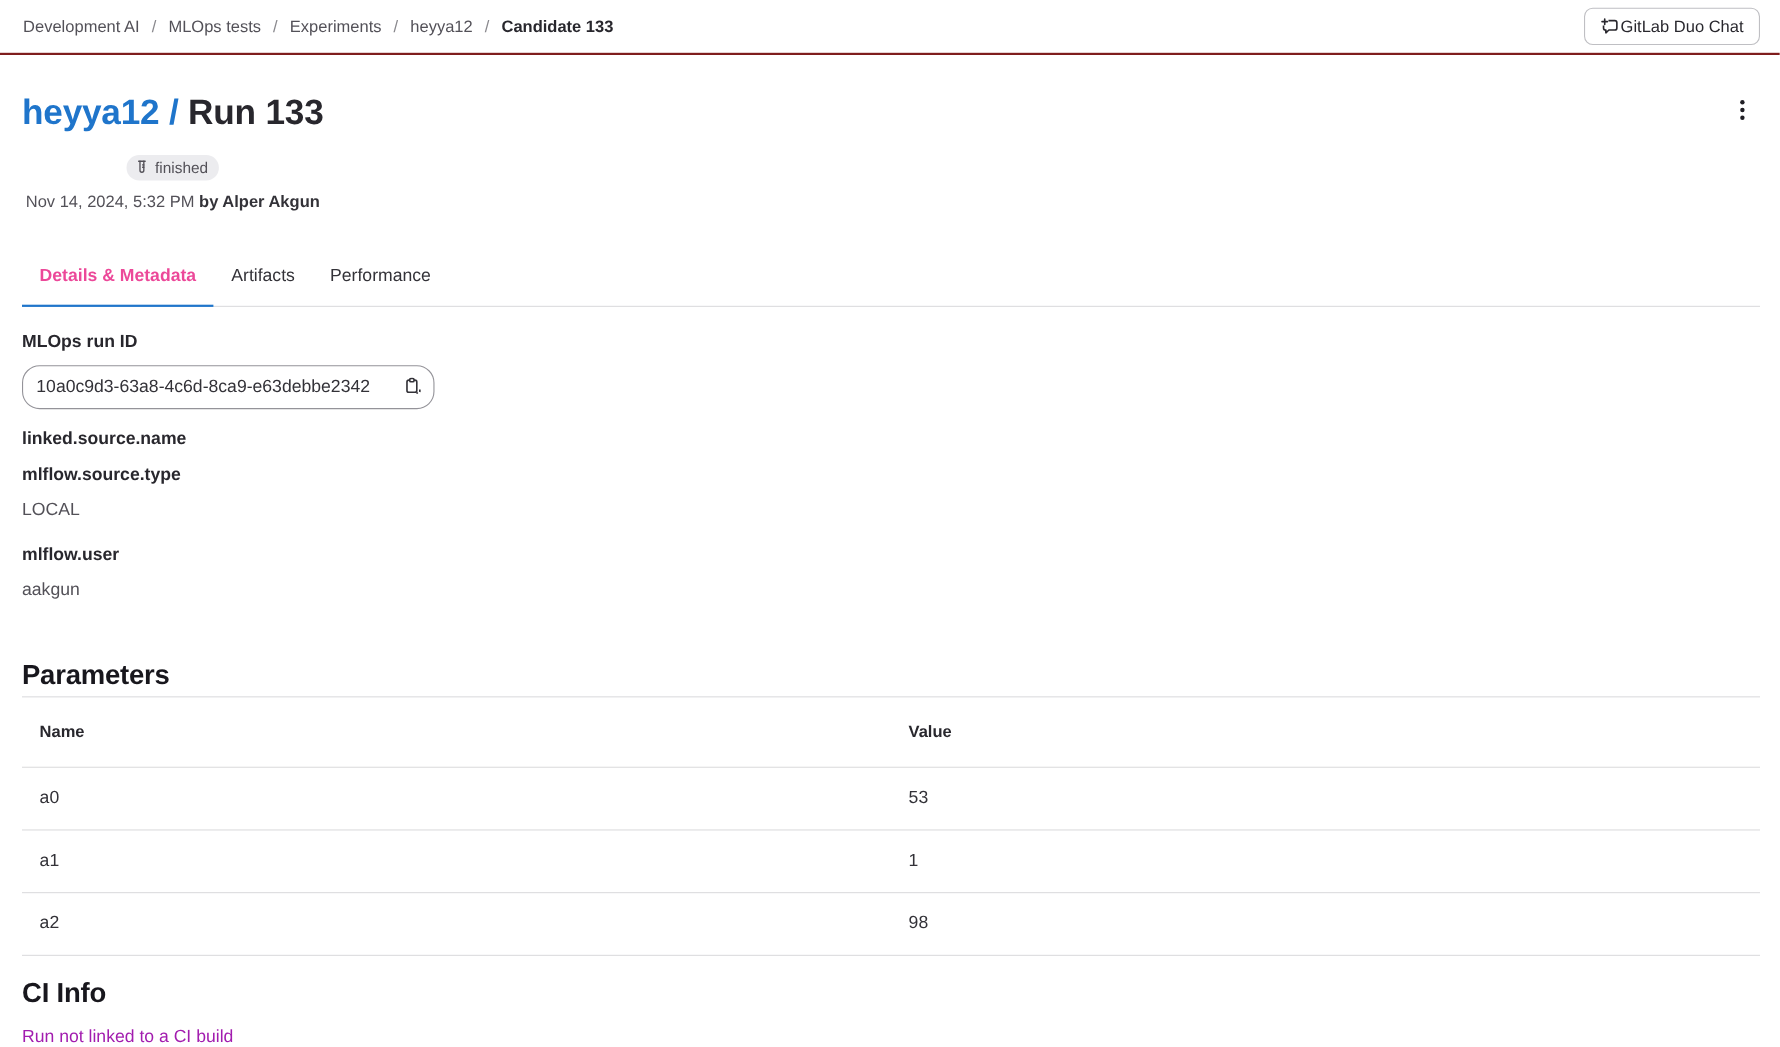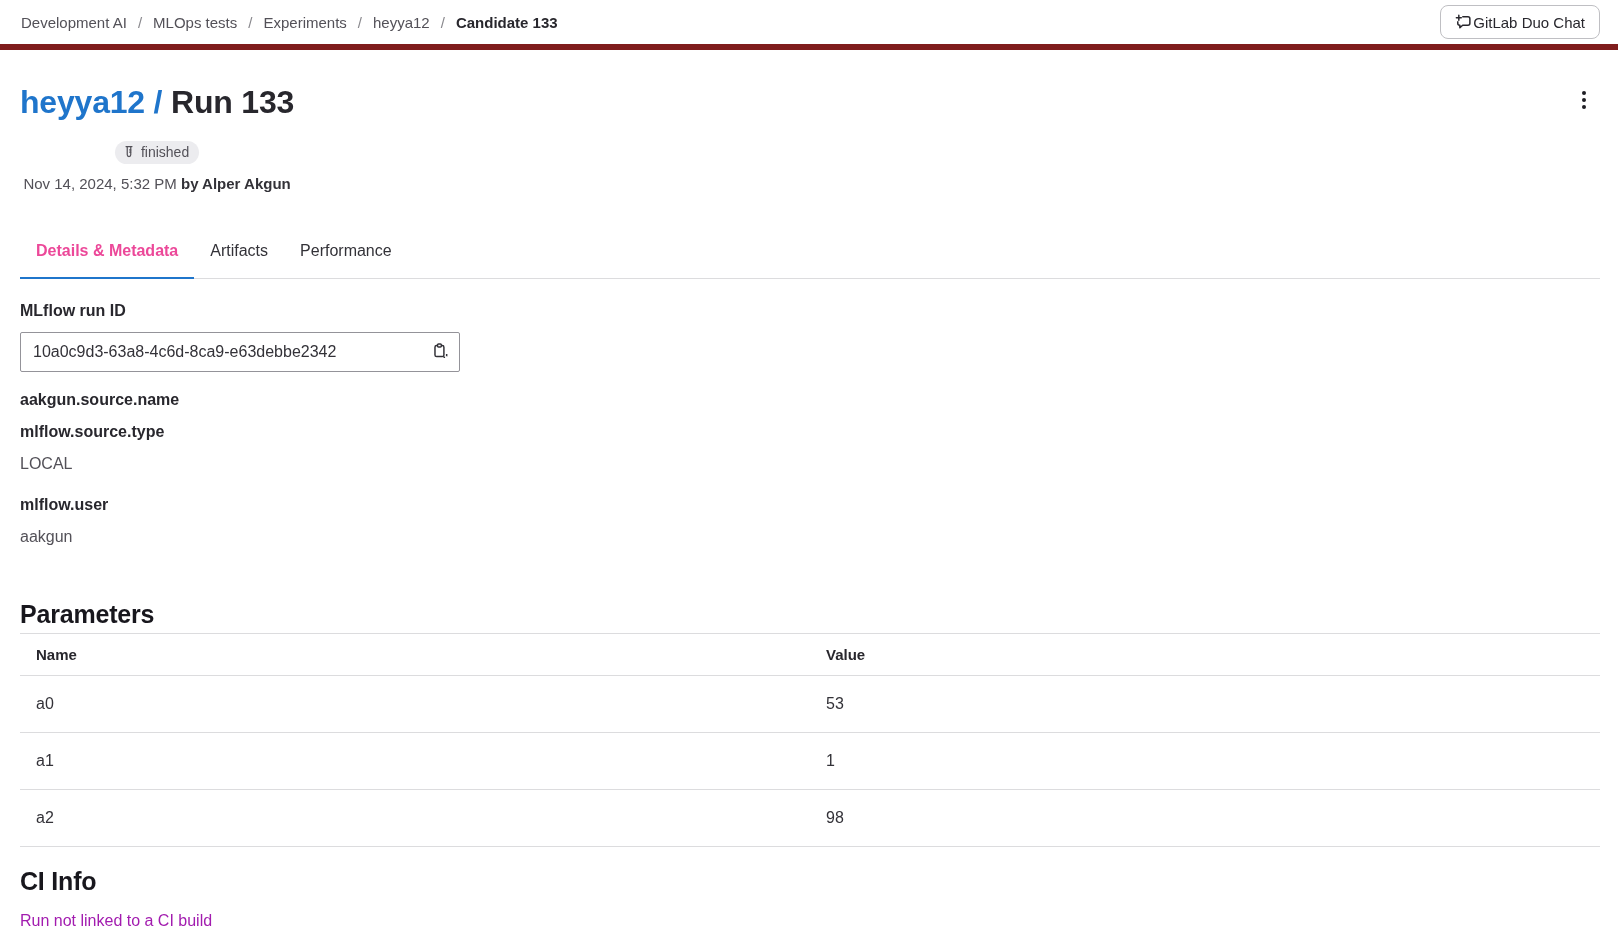--- a/index.html
+++ b/index.html
@@ -5,21 +5,21 @@
   * { box-sizing: border-box; }
   html,body { margin:0; padding:0; background:#fff; }
   body {
     width:1618px; height:952px; overflow:hidden;
     font-family:"Liberation Sans", sans-serif;
     color:#333238; font-size:16px;
   }
   
   .topbar {
     height:50px; display:flex; align-items:center; justify-content:space-between;
-    padding:0 18px 0 21px; border-bottom:6px solid #7f1d1d;
+    padding:0 18px 0 21px; border-bottom:2px solid #7f1d1d;
   }
   .breadcrumb { display:flex; align-items:center; font-size:15px; }
   .breadcrumb a { color:#535158; text-decoration:none; cursor:pointer; }
   .crumb-sep { color:#89888d; margin:0 11px; }
   .crumb-current { color:#28272d; font-weight:700; }
   .duo-btn {
     display:flex; align-items:center; gap:1px;
     height:34px; padding:0 14px; background:#fff;
     border:1px solid #bfbfc3; border-radius:8px;
     font-family:inherit; font-size:15px; color:#28272d; cursor:pointer;
@@ -53,38 +53,38 @@
   .tab.active::after {
     content:""; position:absolute; left:0; right:0; bottom:-1px;
     height:2px; background:#1f75cb;
   }
   
   .details { padding-top:22px; }
   .field-label { font-size:16px; font-weight:700; color:#28272d; line-height:19px; margin:0 0 12px; }
   .field-value { font-size:16px; color:#535158; line-height:19px; margin:0 0 22px; }
   .fld-gap { margin-bottom:13px; }
   .input-group {
-    width:440px; height:40px; margin-bottom:18px;
-    border:1px solid #949399; border-radius:2px;
+    width:375px; height:40px; margin-bottom:18px;
+    border:1px solid #949399; border-radius:16px;
     display:flex; align-items:center; padding:0 6px 0 2px;gap:11px;
   }
   .input-group input {
     flex:1; border:none; outline:none; background:none;
     font-family:inherit; font-size:16px; color:#333238; padding:0 4px 0 10px;
   }
   .copy-btn { border:none; background:none; cursor:pointer; padding:3px 4px; display:flex; align-items:center; }
   
   h2.section-title { font-size:25px; font-weight:700; color:#18171d; margin:54px 0 0; line-height:29px; letter-spacing:-0.2px; }
   h2.ci-title { margin-top:20px; }
   .ci-message { font-size:16px; color:#a21caf; margin:16px 0 0; }
   
   table.params { width:100%; border-collapse:collapse; margin-top:4px; }
   table.params th {
     text-align:left; font-size:15px; font-weight:700; color:#28272d;
-    padding:12px 16px; border-top:1px solid #dcdcde; border-bottom:1px solid #dcdcde;
+    padding:23px 16px; border-top:1px solid #dcdcde; border-bottom:1px solid #dcdcde;
   }
   table.params td {
     font-size:16px; color:#333238; padding:19px 16px; border-bottom:1px solid #dcdcde;
   }
   .col-name { width:50%; }
 </style>
 </head>
 <body>
 
 <div class="topbar">
@@ -142,38 +142,38 @@
     </button>
   </div>
 
   <div class="tabs">
     <div class="tab active">Details &amp; Metadata</div>
     <div class="tab">Artifacts</div>
     <div class="tab">Performance</div>
   </div>
 
   <div class="details">
-    <div class="field-label">MLflow run ID</div>
+    <div class="field-label">MLOps run ID</div>
     <div class="input-group">
       <input readonly="" value="10a0c9d3-63a8-4c6d-8ca9-e63debbe2342" style="">
       <button class="copy-btn">
         <span style="display:flex;">
           <svg viewBox="0 0 16 16" width="17" height="17">
             <g fill="none" stroke="#333238" stroke-width="1.4">
               <rect x="2.8" y="2.4" width="8.4" height="10.4" rx="1.6"></rect>
               <rect x="5.2" y="1" width="3.6" height="2.8" rx="0.9" fill="#fff"></rect>
               <path d="M13.8 10.4 v1.8 a1.2 1.2 0 0 1 -1.2 1.2 h-1.8" stroke-dasharray="2.1 1.7"></path>
             </g>
           </svg>
         </span>
       </button>
     </div>
 
     <div>
-      <div class="field-label fld-gap">aakgun.source.name</div>
+      <div class="field-label fld-gap">linked.source.name</div>
     </div>
     <div>
       <div class="field-label fld-gap">mlflow.source.type</div>
       <div class="field-value">LOCAL</div>
     </div>
     <div>
       <div class="field-label fld-gap">mlflow.user</div>
       <div class="field-value">aakgun</div>
     </div>
   </div>

